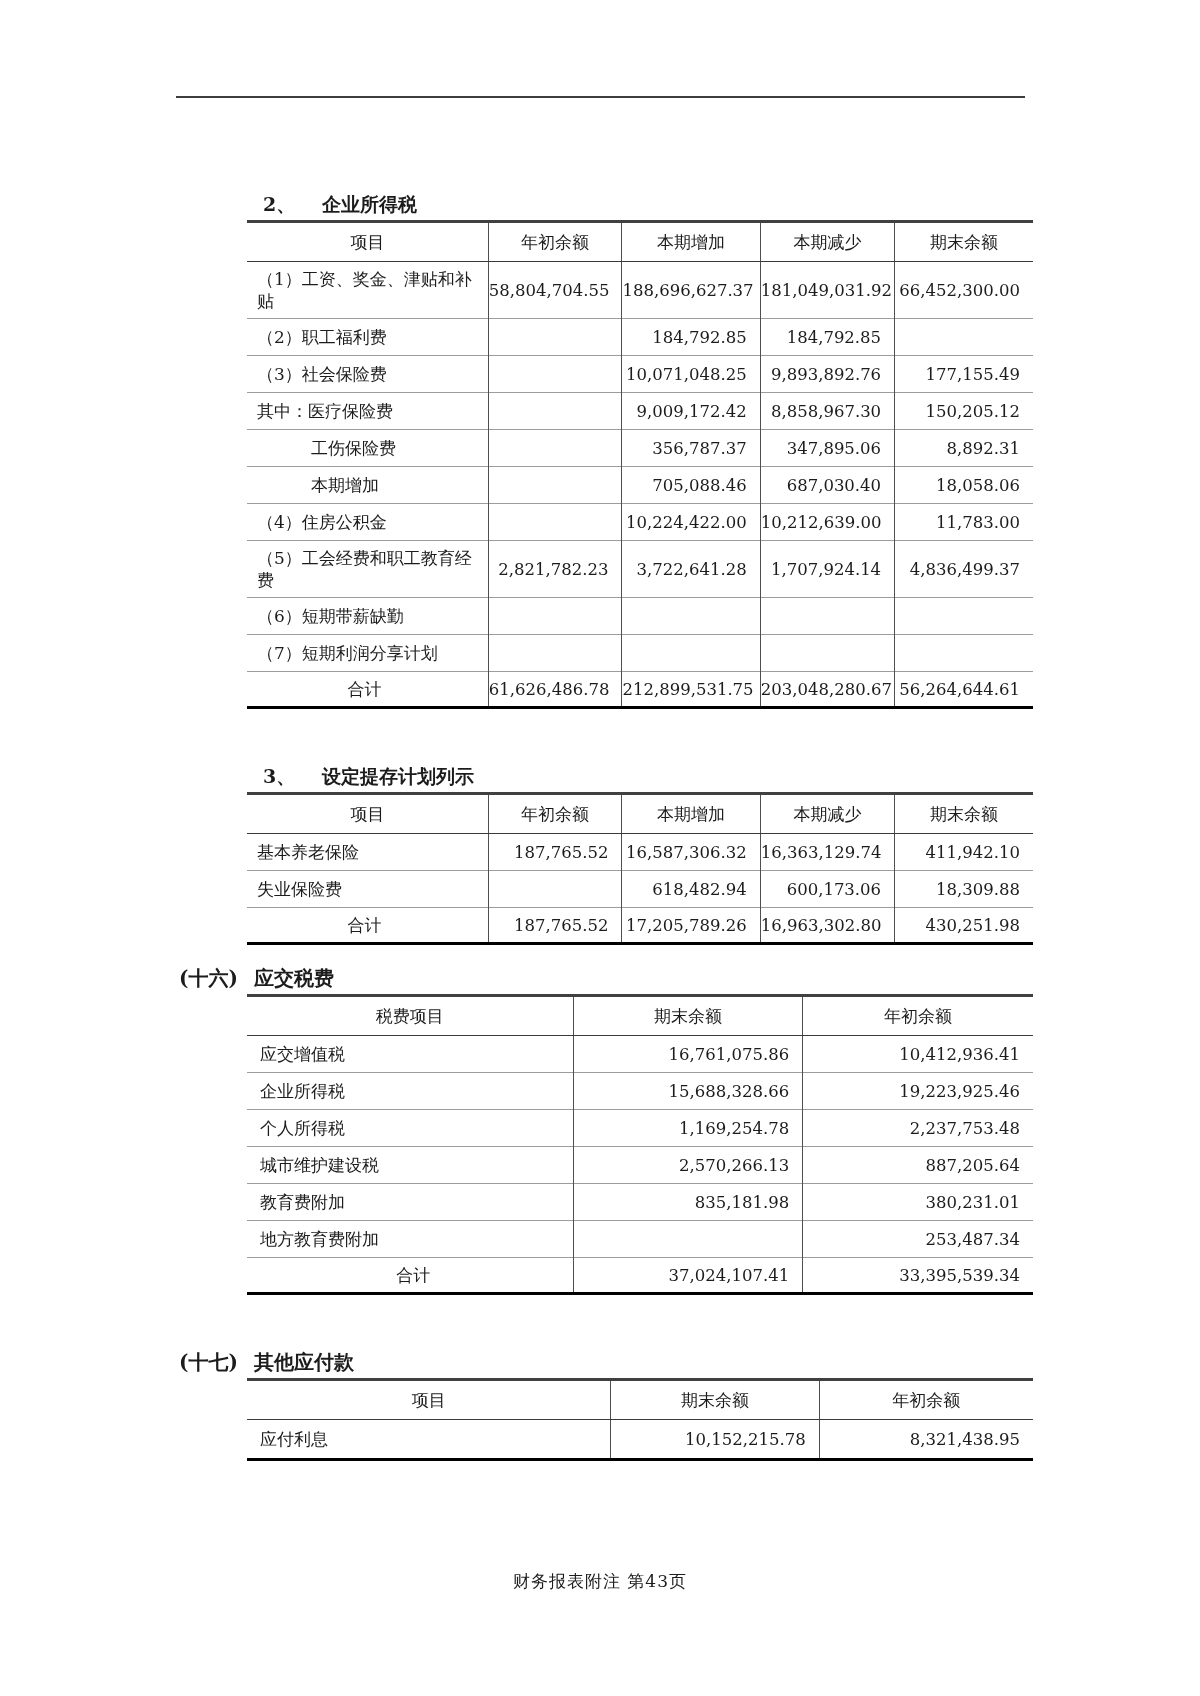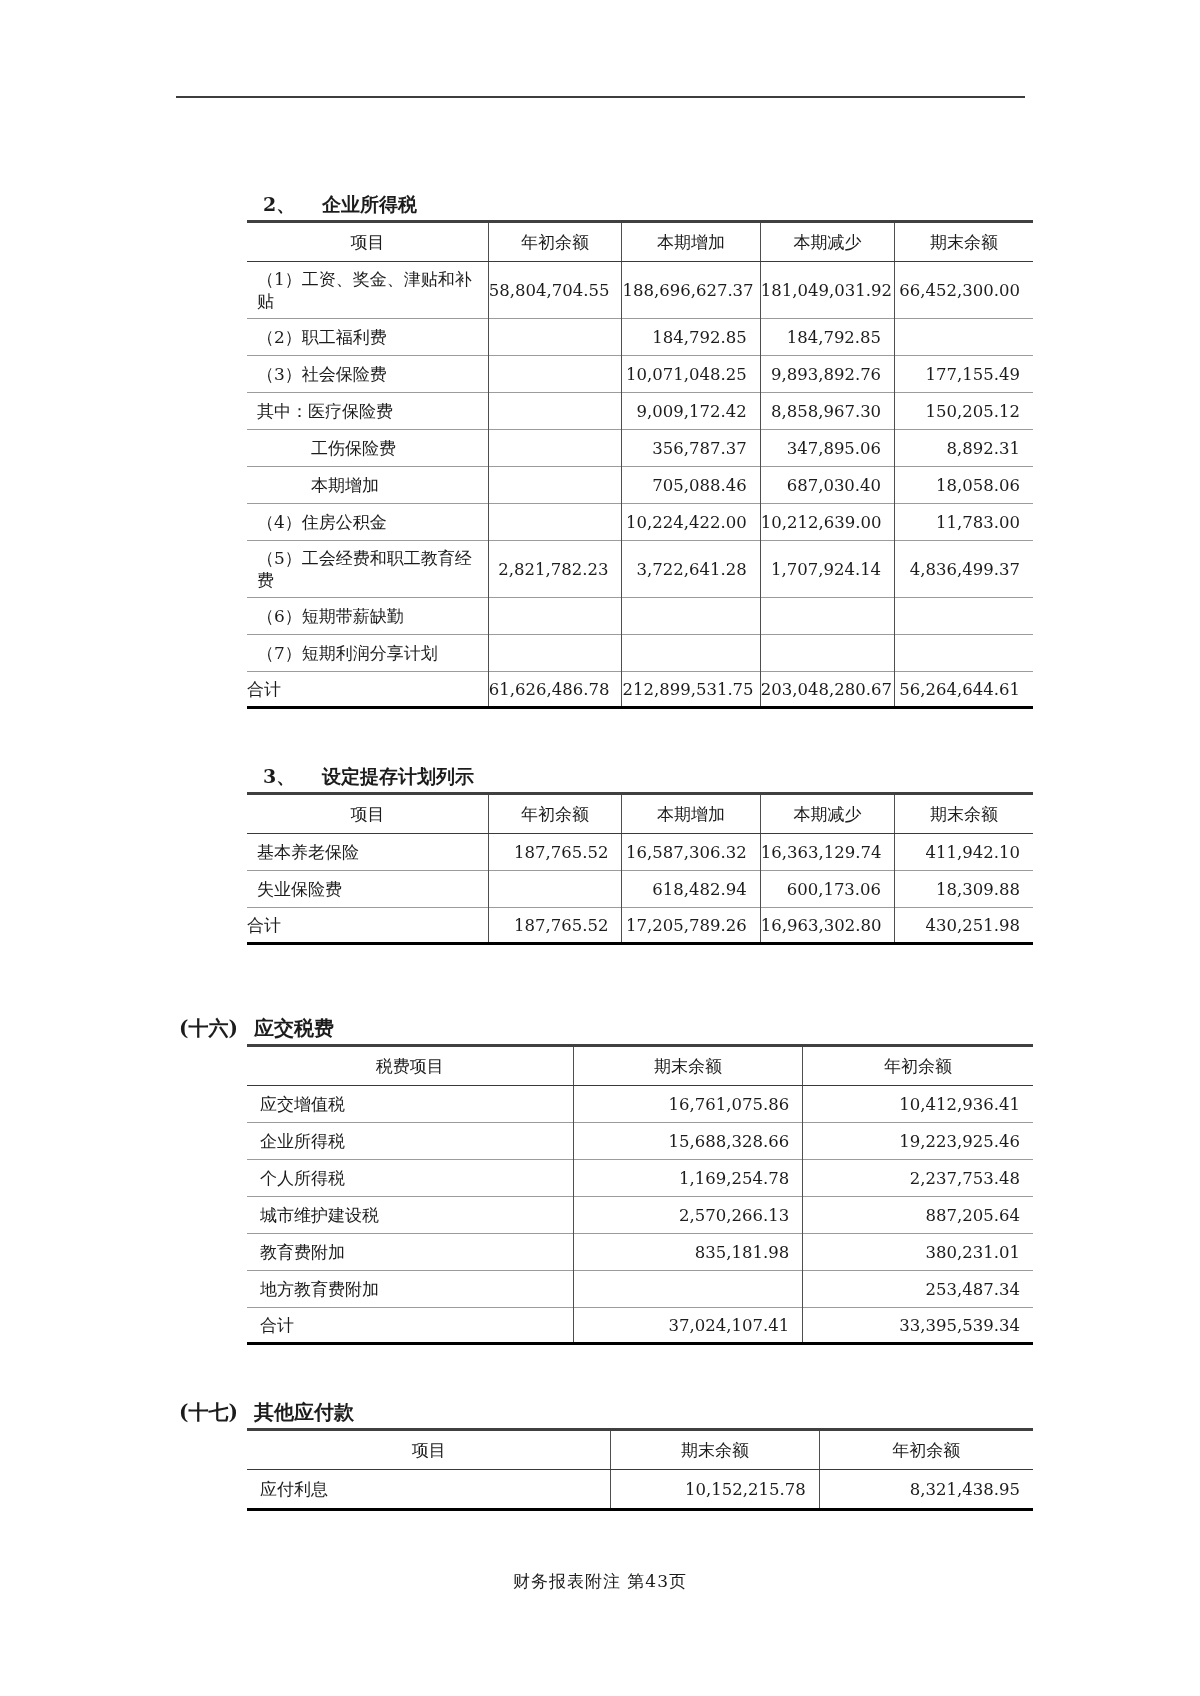--- a/index.html
+++ b/index.html
@@ -51,31 +51,31 @@
   td { height: 37px; font-size: 16.5px; vertical-align: middle; }
   tbody tr:not(:first-child) td { border-top: 1px solid #9c9c9c; }
   th + th, td + td { border-left: 1px solid #4f4f4f; }
   td.label {
     text-align: left;
     padding: 6px 6px 6px 10px;
     line-height: 22px;
     font-size: 17px;
   }
   td.label.indent-2 { padding-left: 64px; }
-  td.label.total { text-align: left; padding-left: 0; }
+  td.label.total { text-align: center; padding-left: 0; }
   td.num { text-align: right; padding-right: 13px; }
   tr.total-row td { height: 36px; }
   
   #table-tax td.label { padding-left: 13px; }
   #table-other td, #table-other th { height: 40px; }
   #table-other td.label { padding-left: 13px; margin-top: 48px; }
   
   #sec-short-term   { margin-top: 193px; }
   #sec-defined-plan { margin-top: 56px; }
-  #sec-tax          { margin-top: 72px; }
+  #sec-tax          { margin-top: 22px; }
   #sec-other        { margin-top: 56px; }
   
   .page-footer {
     position: absolute;
     left: 0; top: 1570px;
     width: 1200px;
     text-align: center;
     font-size: 17px;
     letter-spacing: 1px;
   }

